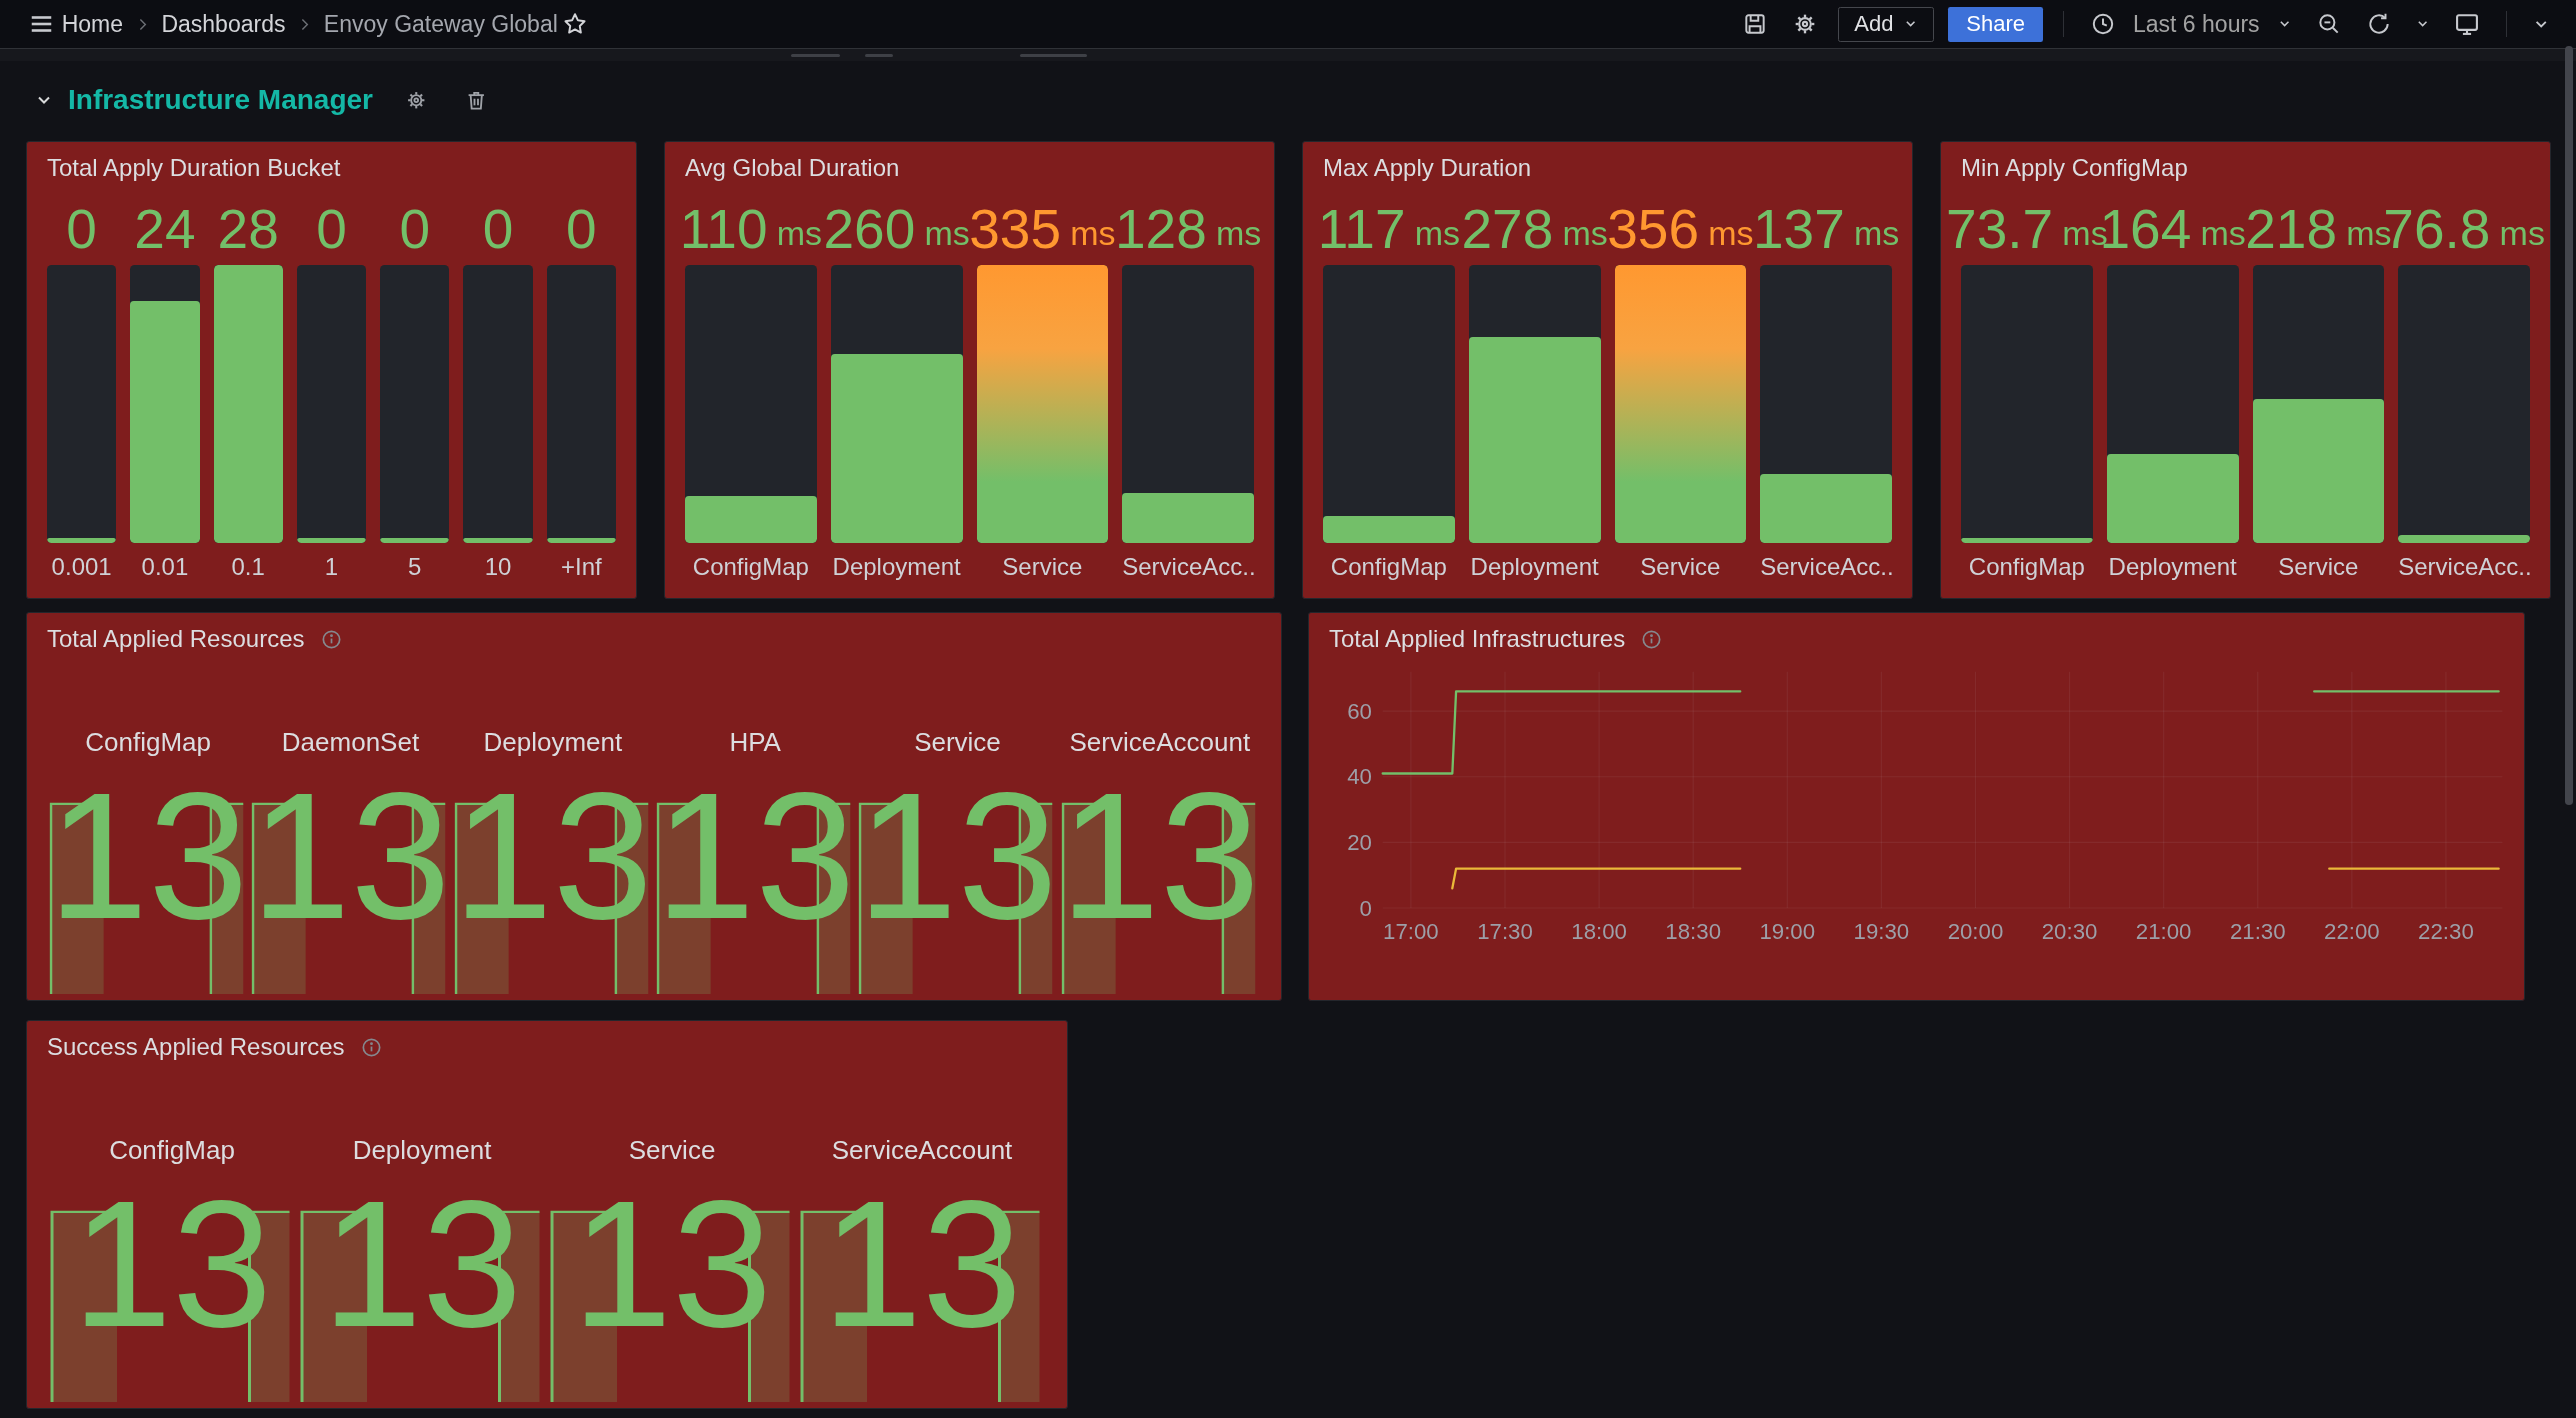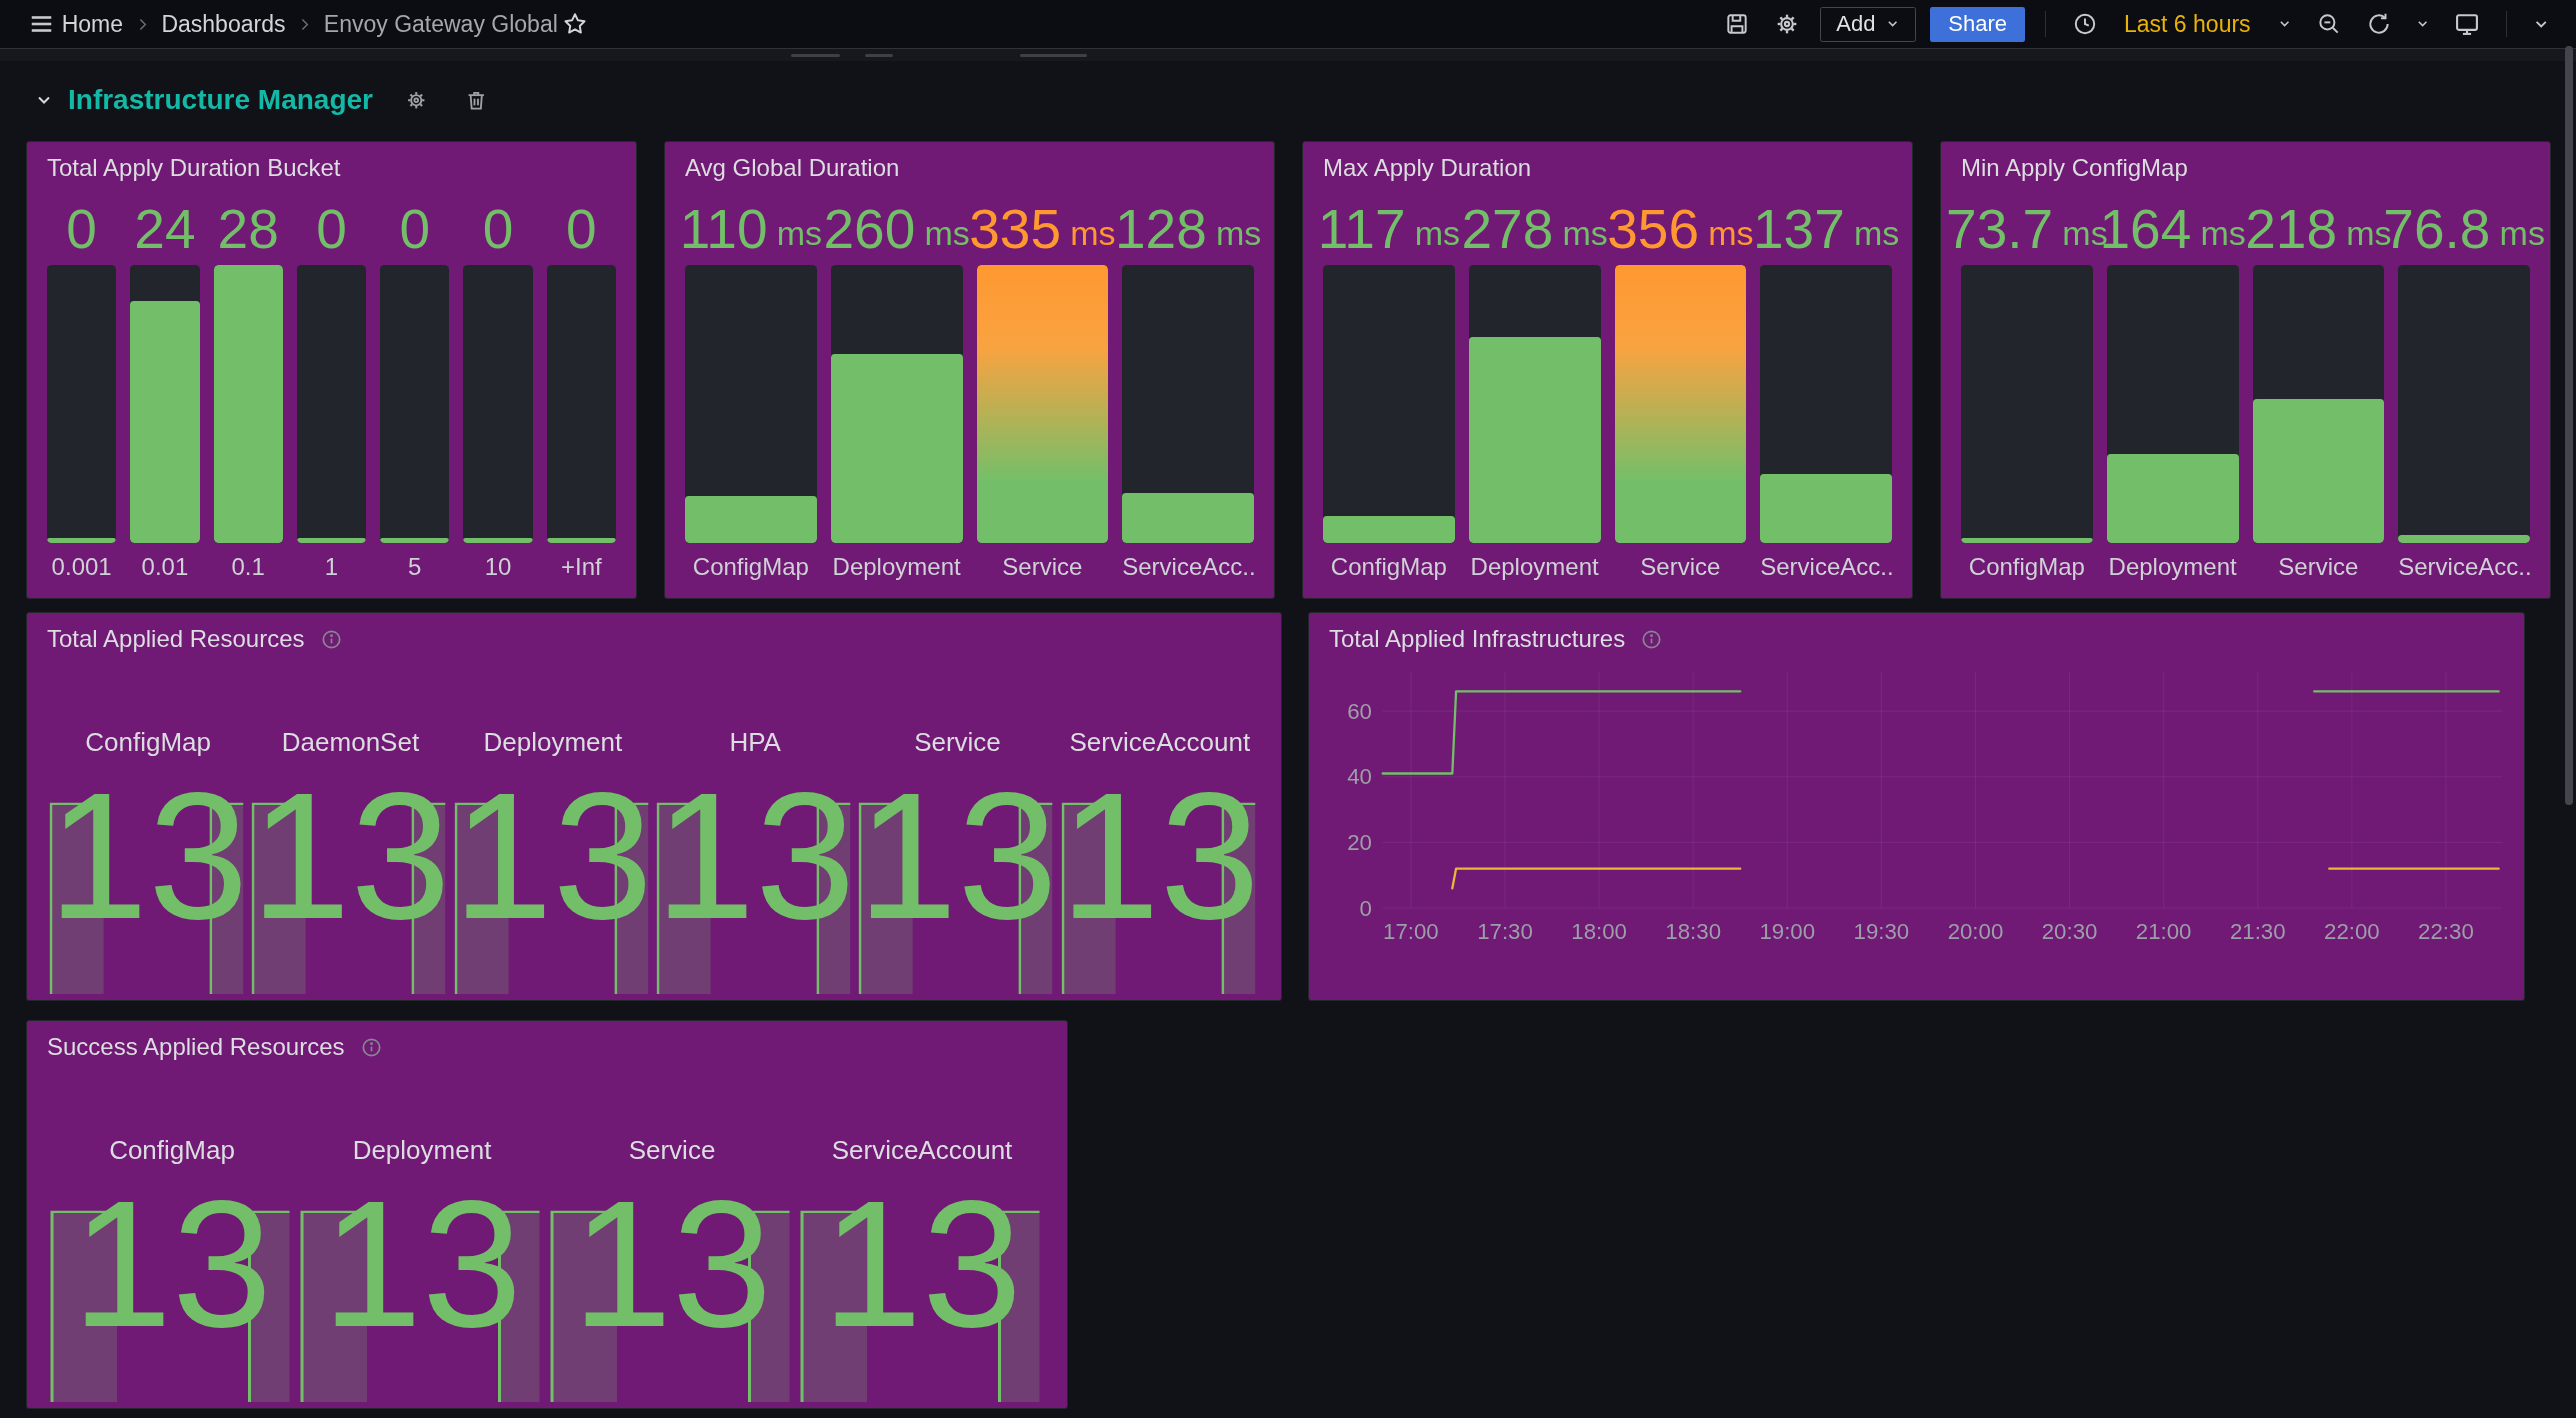--- a/index.html
+++ b/index.html
@@ -18,34 +18,34 @@
   .crumb-sep{color:#6d7076;display:inline-flex;margin:0 4.6px;}
   .breadcrumb{display:flex;align-items:center;gap:6.1px;}
   .navbtn{background:none;border:none;padding:4.6px;display:inline-flex;align-items:center;color:#c7c9ce;}
   .add-btn{height:35px;border:0.8px solid #45474d;border-radius:2.3px;background:transparent;
            color:#e1e2e5;font-size:22px;display:flex;align-items:center;gap:9.2px;padding:0 15.3px;
            font-family:"Liberation Sans",sans-serif;}
   .share-btn{height:35px;border:none;border-radius:2.3px;background:#3d71d9;color:#ffffff;
              font-size:22px;font-weight:500;display:flex;align-items:center;padding:0 18px;
              font-family:"Liberation Sans",sans-serif;}
   .nav-divider{width:0.8px;height:26px;background:#2e3036;margin:0 6.1px;}
-  .time-btn{display:flex;align-items:center;gap:26px;background:none;border:none;color:#eab308;font-size:23px;
+  .time-btn{display:flex;align-items:center;gap:17px;background:none;border:none;color:#a3a3a3;font-size:23px;
             font-family:"Liberation Sans",sans-serif;}
 
   
   #panel-strip{position:absolute;left:0;top:48px;right:0;height:12.3px;background:#17181d;border-top:1.5px solid #303237;}
   .strip-dash{position:absolute;top:4.6px;height:3.8px;background:#3e4046;border-radius:1.5px;}
 
   
   #section-header{position:absolute;left:34px;top:84px;display:flex;align-items:center;gap:14px;}
   #section-title{font-size:28px;font-weight:700;color:#14b8a6;margin-right:17px;}
   #section-header .icon{color:#9fa2a8;}
 
   
-  .panel{position:absolute;background:#701a75;border:0.8px solid #24262c;border-radius:3.1px;box-sizing:border-box;}
+  .panel{position:absolute;background:#7f1d1d;border:0.8px solid #24262c;border-radius:3.1px;box-sizing:border-box;}
   .ptitle{position:absolute;left:20px;top:12.3px;font-size:24px;font-weight:500;color:#dcdde0;
           display:flex;align-items:center;gap:15.3px;white-space:nowrap;}
   .info-icon{color:#85888e;}
 
   
   .cols{position:absolute;left:20px;right:20px;top:48px;bottom:10.7px;display:flex;gap:14px;}
   .col{flex:1;display:flex;flex-direction:column;min-width:0;}
   .val{height:72px;display:flex;align-items:flex-end;justify-content:center;gap:9.2px;
        font-size:55px;line-height:66px;color:#73bf69;white-space:nowrap;}
   .val .unit{font-size:34px;line-height:57px;}

